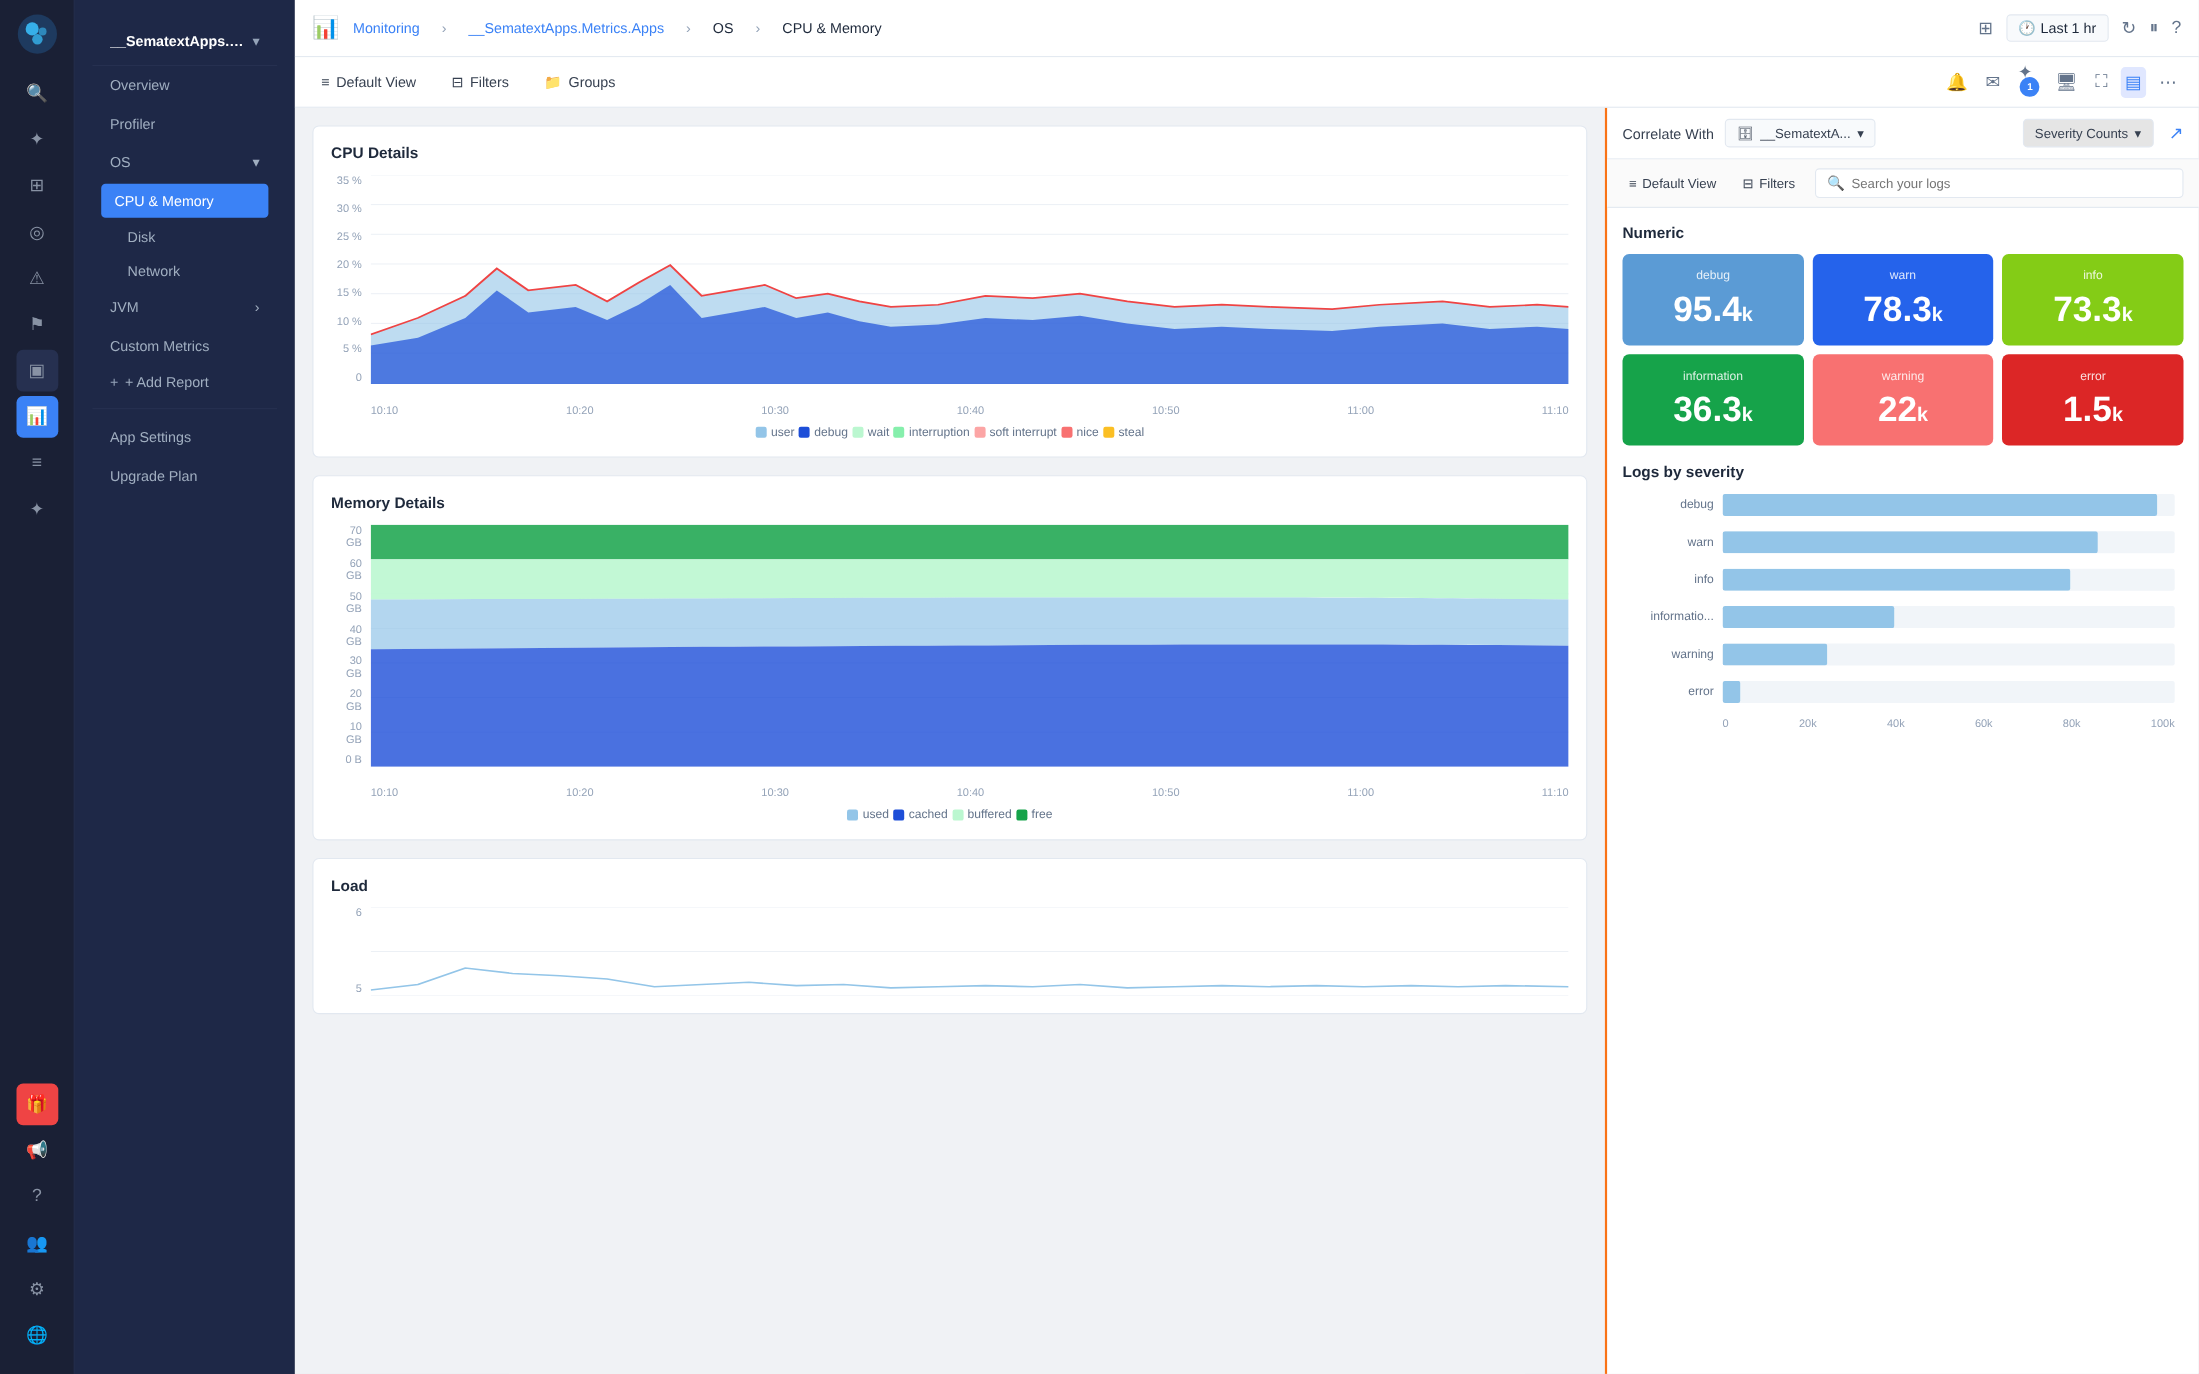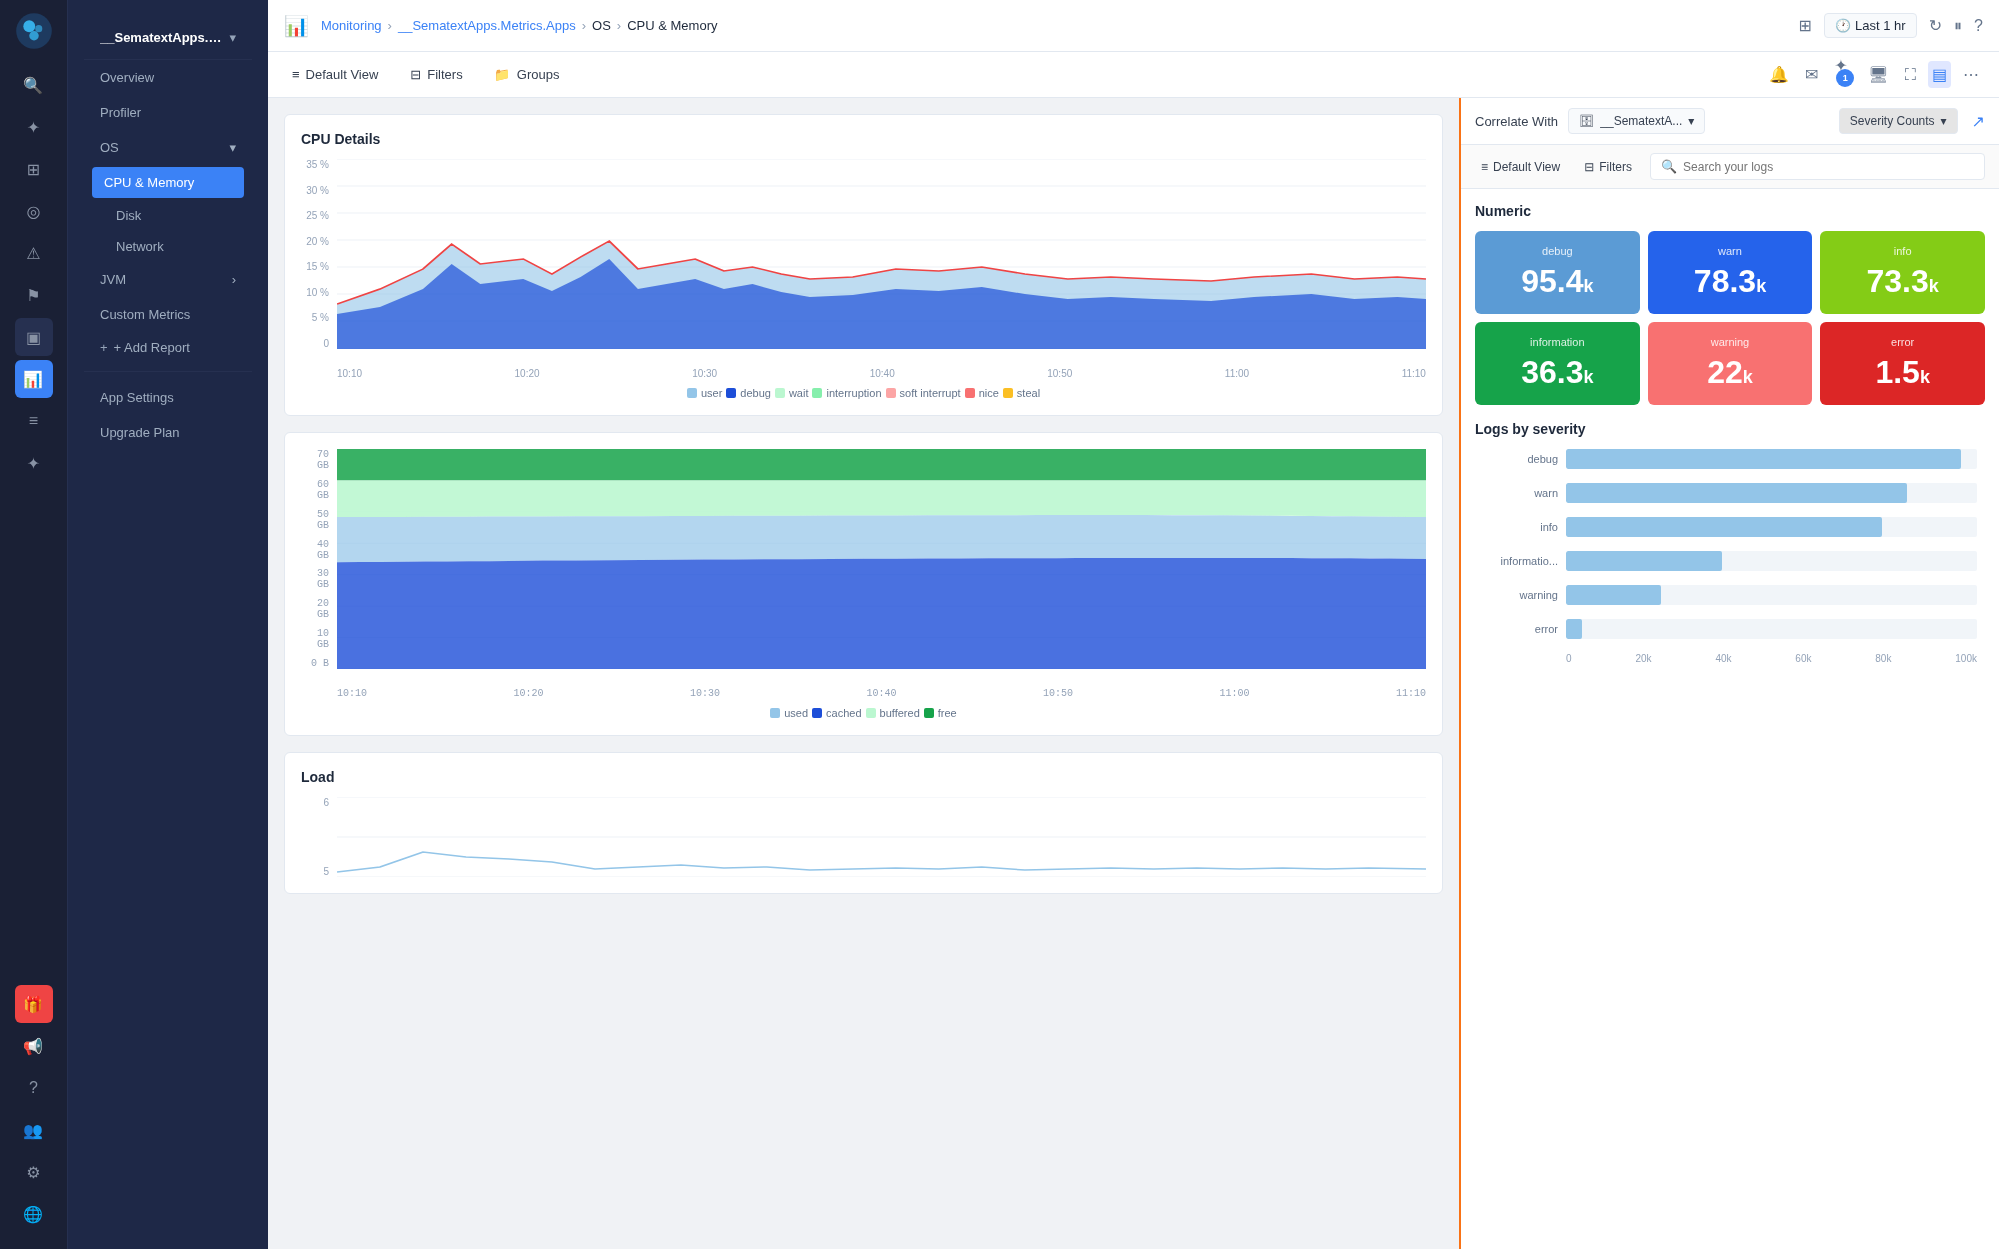--- a/index.html
+++ b/index.html
@@ -22,21 +22,21 @@
     .nav-add-item { padding: 8px 16px; cursor: pointer; color: #a0aec0; font-size: 13px; display: flex; align-items: center; gap: 6px; }
     .nav-divider { border-top: 1px solid #263050; margin: 8px 0; }
     .nav-bottom-item { padding: 10px 16px; cursor: pointer; color: #a0aec0; font-size: 13px; }
 
     
     .main { flex: 1; display: flex; flex-direction: column; overflow: hidden; background: #f0f2f5; }
 
     
     .topbar { background: #fff; height: 52px; display: flex; align-items: center; padding: 0 16px; border-bottom: 1px solid #e2e8f0; flex-shrink: 0; gap: 8px; }
     .topbar-logo { color: #3b82f6; font-size: 18px; margin-right: 4px; }
-    .breadcrumb { display: flex; align-items: center; gap: 6px; flex: 1; }
+    .breadcrumb { display: flex; align-items: center; gap: 20px; flex: 1; }
     .breadcrumb-link { color: #3b82f6; font-size: 13px; cursor: pointer; }
     .breadcrumb-sep { color: #94a3b8; font-size: 13px; }
     .breadcrumb-current { color: #1e293b; font-size: 13px; font-weight: 500; }
     .topbar-right { display: flex; align-items: center; gap: 12px; }
     .topbar-icon-btn { color: #64748b; cursor: pointer; font-size: 16px; display: flex; align-items: center; justify-content: center; }
     .topbar-time { display: flex; align-items: center; gap: 4px; color: #1e293b; font-size: 13px; background: #f8fafc; border: 1px solid #e2e8f0; padding: 4px 10px; border-radius: 4px; cursor: pointer; }
 
     
     .toolbar { background: #fff; height: 46px; display: flex; align-items: center; padding: 0 16px; border-bottom: 1px solid #e2e8f0; flex-shrink: 0; gap: 16px; }
     .toolbar-btn { display: flex; align-items: center; gap: 6px; color: #374151; font-size: 13px; cursor: pointer; padding: 4px 8px; border-radius: 4px; }
@@ -314,21 +314,22 @@
             <span>nice</span>
           </div>
           <div class="legend-item">
             <div class="legend-dot" style="background:#fbbf24;"></div>
             <span>steal</span>
           </div>
         </div>
       </div>
 
       <div class="chart-card">
-        <div class="memory-chart" style="height:250px;font-family:Liberation Mono, monospace;">
+        <div class="chart-title">Memory Details</div>
+        <div class="memory-chart" style="height:250px;">
           <div class="chart-y-axis">
             <span class="chart-y-label">70 GB</span>
             <span class="chart-y-label">60 GB</span>
             <span class="chart-y-label">50 GB</span>
             <span class="chart-y-label">40 GB</span>
             <span class="chart-y-label">30 GB</span>
             <span class="chart-y-label">20 GB</span>
             <span class="chart-y-label">10 GB</span>
             <span class="chart-y-label">0 B</span>
           </div>

